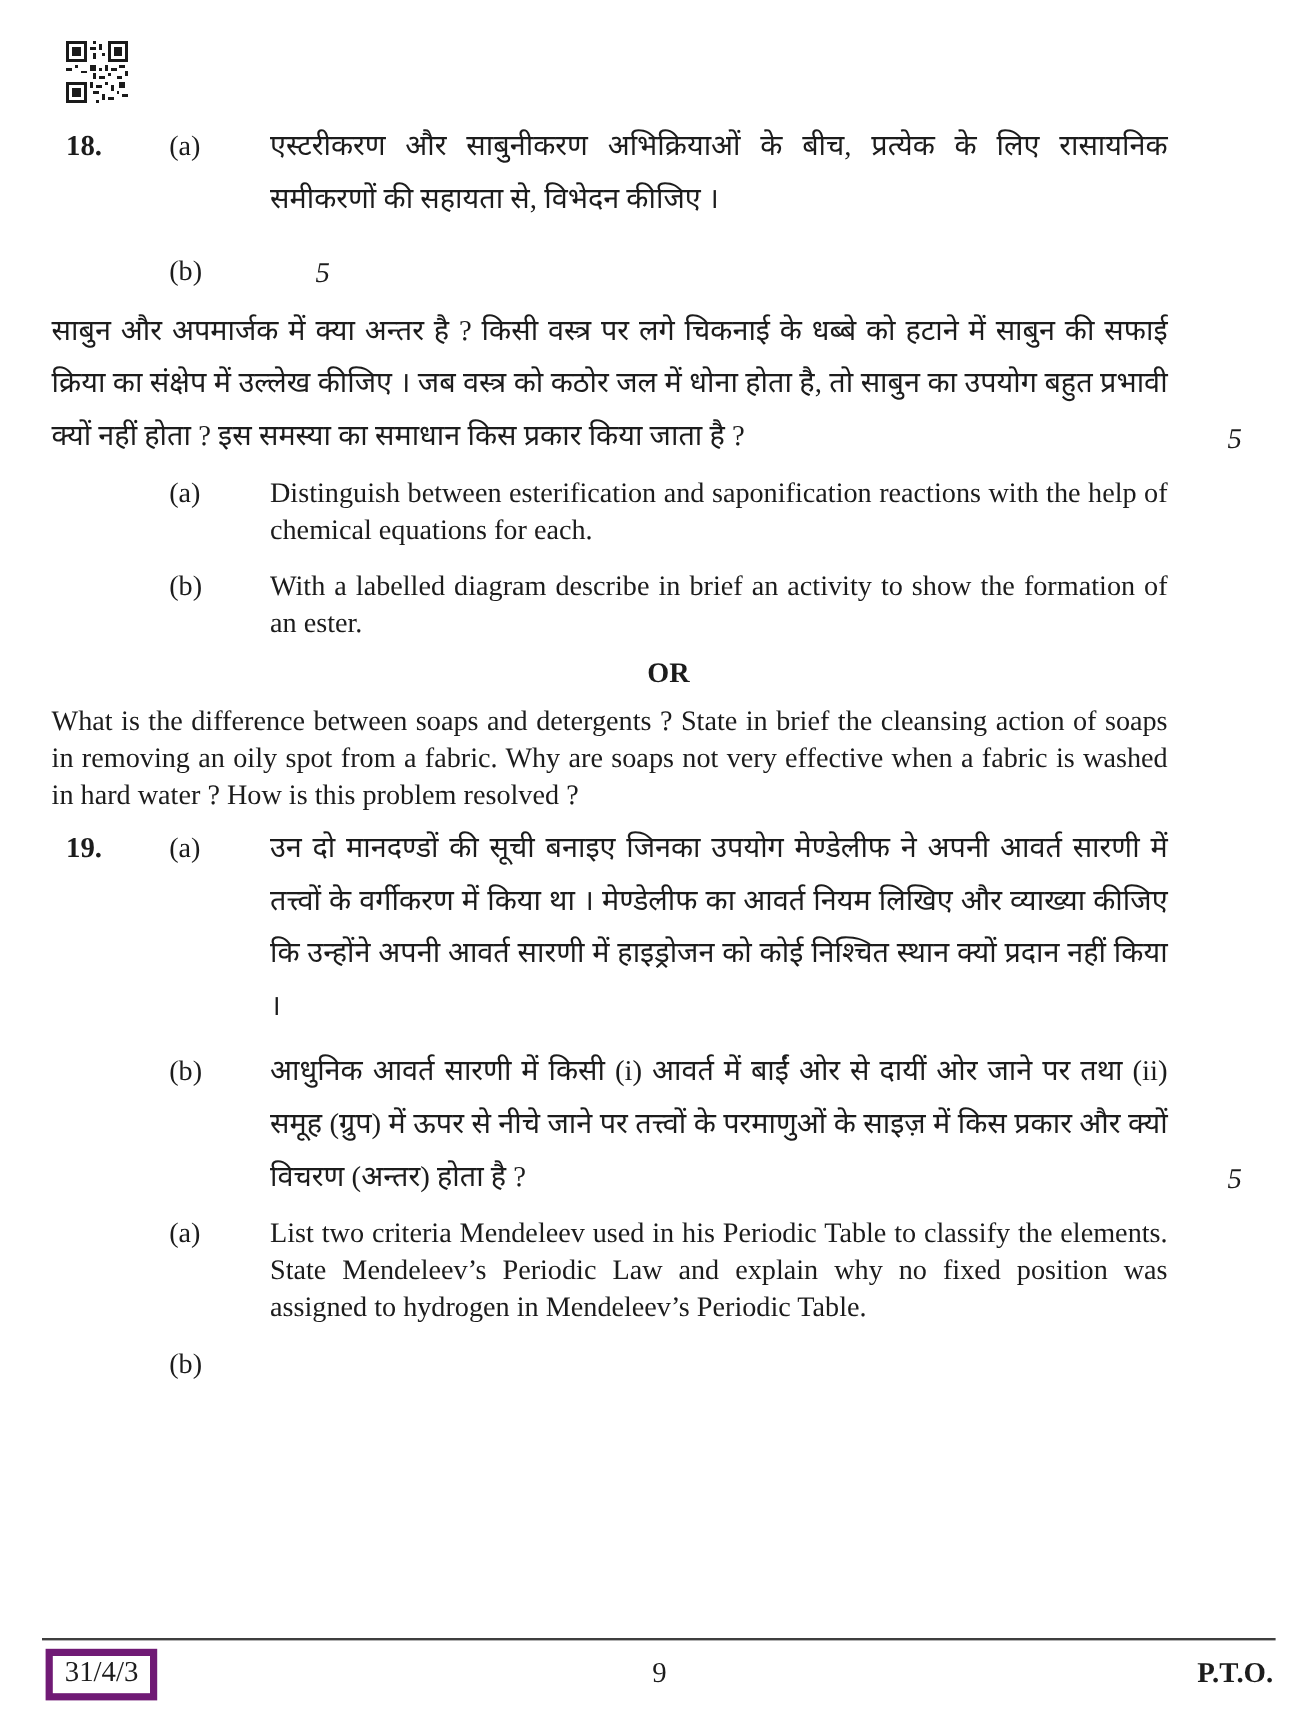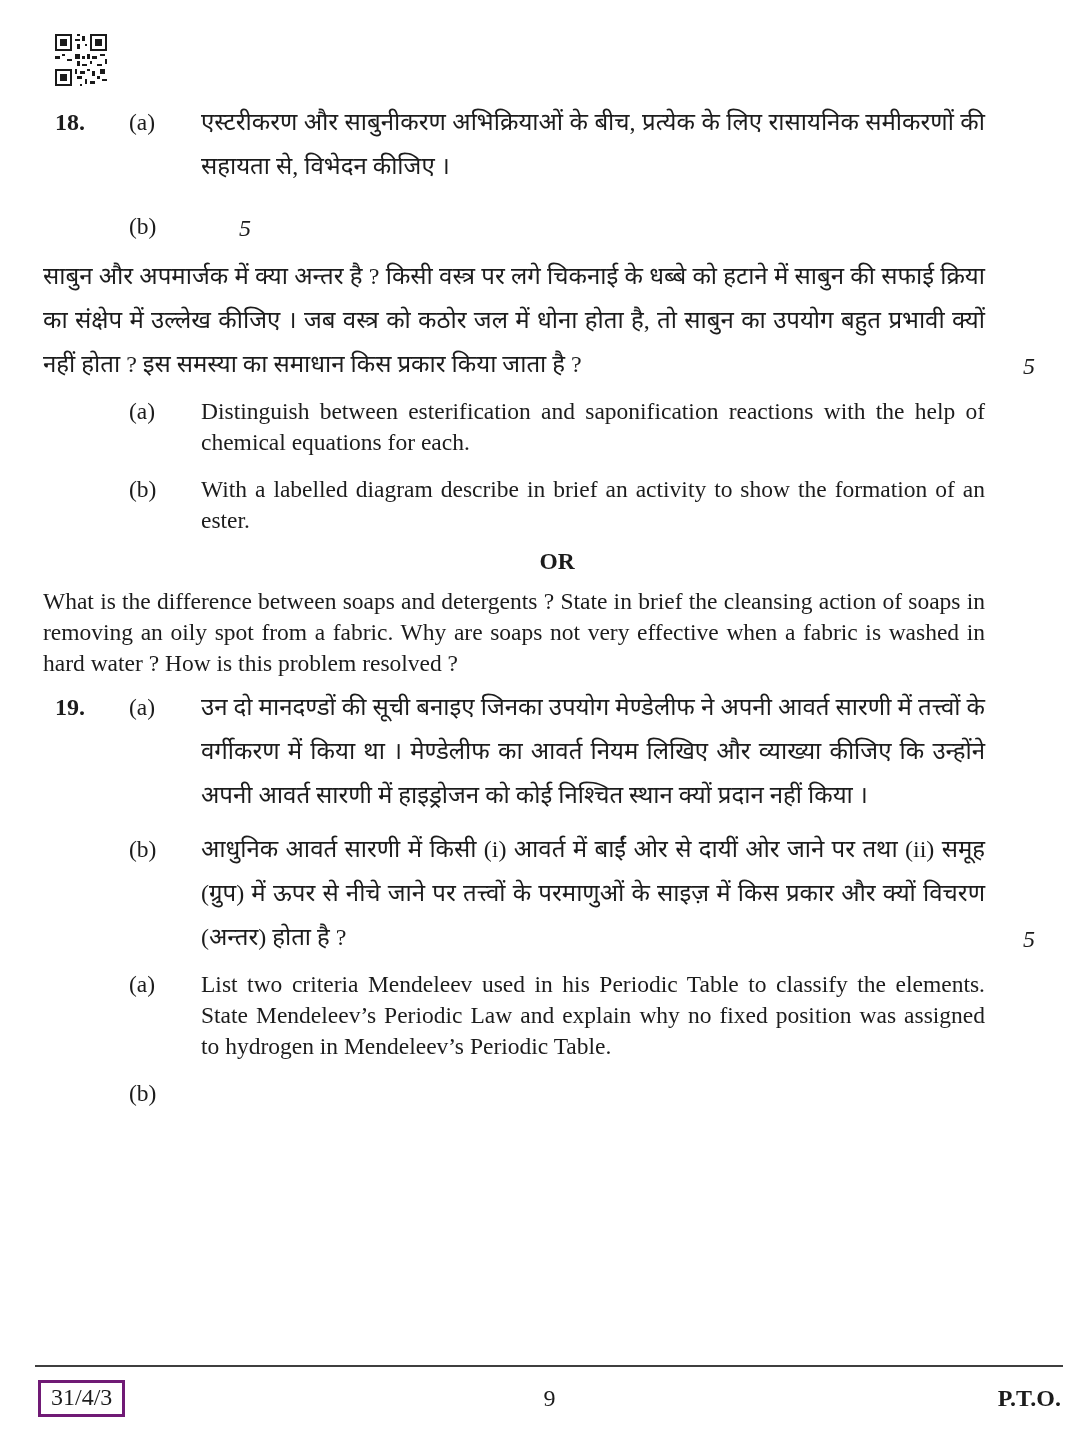--- a/index.html
+++ b/index.html
@@ -12,21 +12,21 @@
     color: #1c1c1c;
     font-family: "Liberation Serif", "DejaVu Serif", serif;
     overflow: hidden;
     box-sizing: border-box;
   }
   .content {
     padding: 34px 56px 0 55px;
     box-sizing: border-box;
   }
   .qr-wrap { margin-bottom: 14px; height: 52px; }
-  .row { display: flex; align-items: stretch; }
+  .row { display: flex; align-items: stretch; gap: 12px; }
   .col-num {
     width: 74px; flex: 0 0 74px;
     font-weight: bold; font-size: 24px; line-height: 44px;
   }
   .col-label {
     width: 72px; flex: 0 0 72px;
     font-size: 23.5px; line-height: 44px;
   }
   .row.en .col-num, .row.en .col-label { line-height: 31px; }
   .col-text { flex: 1 1 auto; text-align: justify; }
@@ -53,21 +53,21 @@
   .footer {
     position: absolute; left: 38px; right: 30px; bottom: 28px;
     display: grid; grid-template-columns: 1fr auto 1fr;
     align-items: center; font-size: 24px;
   }
   .footer .left { justify-self: start; }
   .footer .center { justify-self: center; }
   .footer .right { justify-self: end; font-weight: bold; }
   .code-box {
     display: inline-block;
-    border: 3px solid #701a75;
+    border: 6px solid #701a75;
     padding: 1px 10px 3px 10px;
   }
 </style>
 </head>
 <body>
 
 <div class="page">
   <div class="content">
 
     <div class="qr-wrap">

